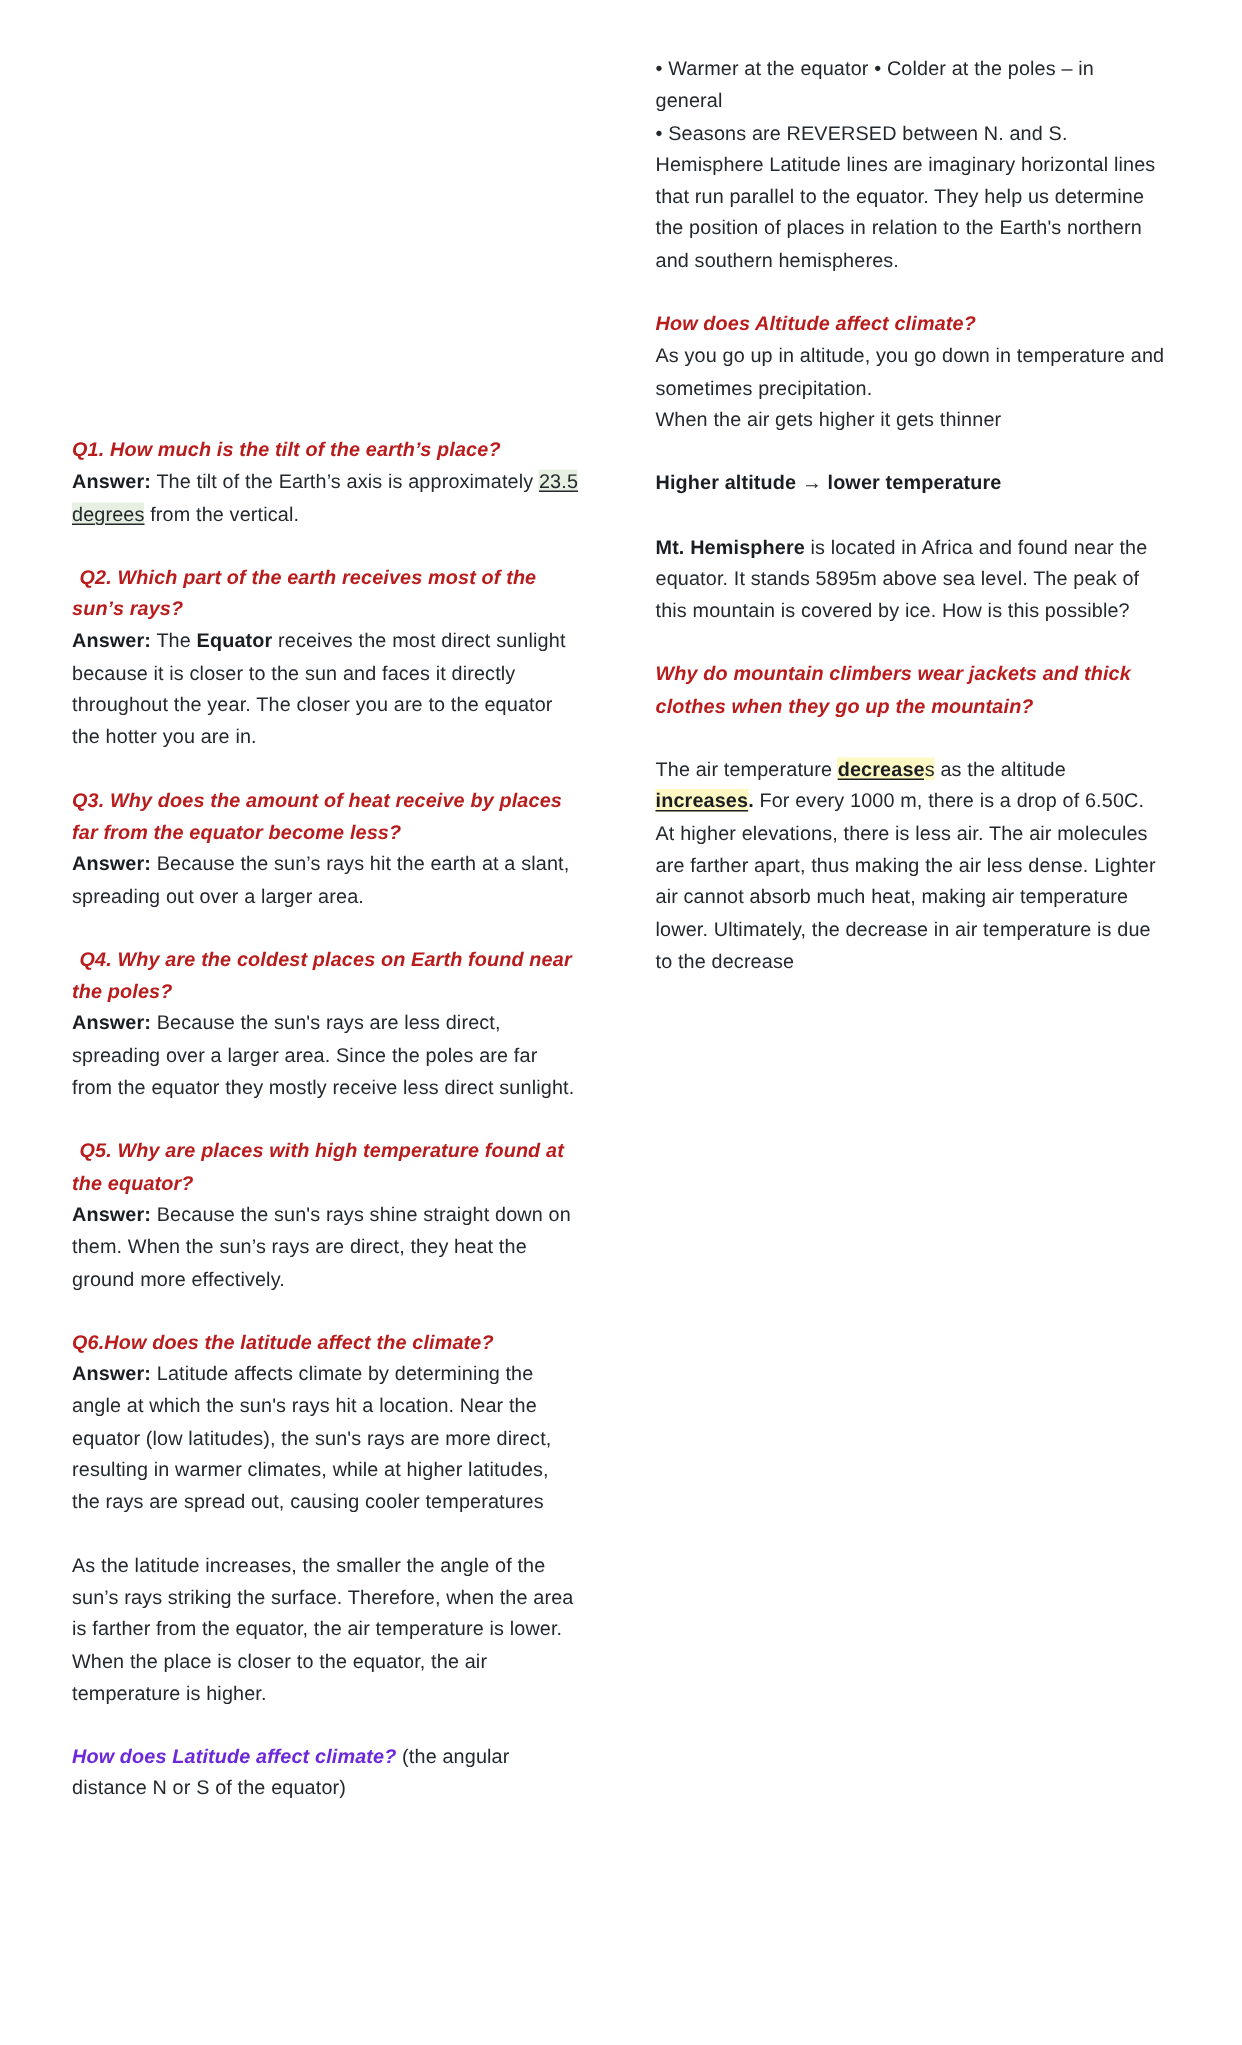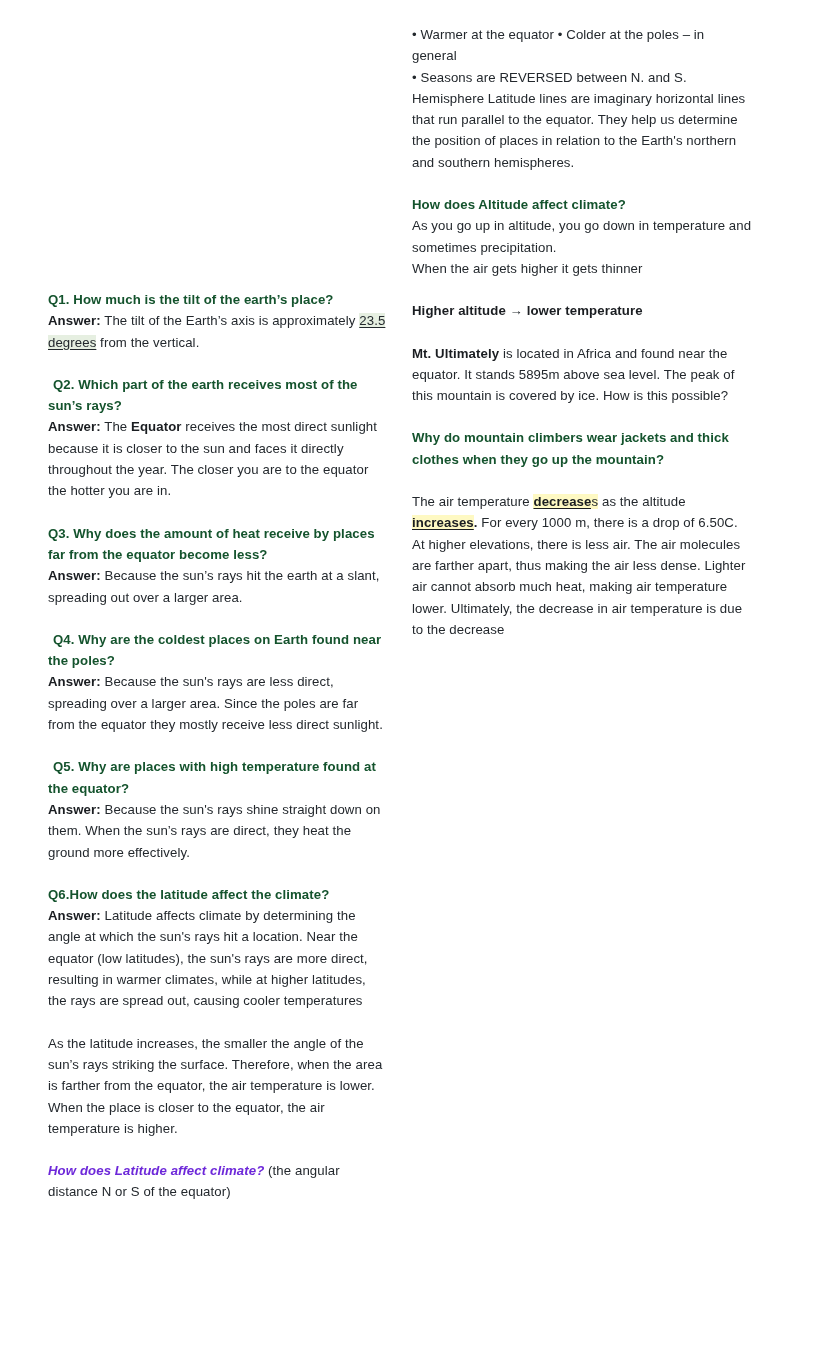--- a/index.html
+++ b/index.html
@@ -29,23 +29,23 @@
     position: absolute;
     top: 0;
     box-sizing: border-box;
   }
   .col-left {
     left: 48px;
     width: 340px;
     padding-top: 268px;
   }
   .col-right {
-    left: 412px;
+    left: 437px;
     width: 340px;
-    padding-top: 24px;
+    padding-top: 35px;
   }
 
   
   .block {
     margin: 0;
     font-size: 13.2px;
     line-height: 21.3px;
     color: #23282d;
     letter-spacing: 0.1px;
   }
@@ -55,21 +55,22 @@
   .heading {
     font-weight: bold;
     font-size: 13.2px;
     line-height: 21.3px;
     color: #1a1d21;
     margin: 0;
     letter-spacing: 0.1px;
   }
 
   .q {
-    color: #14532d;
+    color: #b91c1c;
+    font-style: italic;
     font-weight: bold;
     font-size: 13.2px;
     line-height: 21.3px;
     margin: 0;
     letter-spacing: 0.1px;
   }
   .q-indent { text-indent: 5px; }
 
   .q-inline {
     color: #6d28d9;
@@ -157,21 +158,21 @@
 
     <p class="block">As you go up in altitude, you go down in temperature and sometimes precipitation.</p>
     <p class="block">When the air gets higher it gets thinner</p>
 
     <div class="gap-m"></div>
 
     <p class="block"><span class="bold">Higher altitude </span><span class="arrow">→</span><span class="bold"> lower temperature</span></p>
 
     <div class="gap-m"></div>
 
-    <p class="block"><span class="bold">Mt. Ultimately</span><span> is located in Africa and found near the equator. It stands 5895m above sea level. The peak of this mountain is covered by ice. How is this possible?</span></p>
+    <p class="block"><span class="bold">Mt. Hemisphere</span><span> is located in Africa and found near the equator. It stands 5895m above sea level. The peak of this mountain is covered by ice. How is this possible?</span></p>
 
     <div class="gap-m"></div>
 
     <div class="q">Why do mountain climbers wear jackets and thick clothes when they go up the mountain?</div>
 
     <div class="gap-m"></div>
 
     <p class="block"><span>The air temperature </span><span class="u-bold hl">decrease</span><span class="hl">s</span><span> as the altitude </span><span class="u-bold hl">increases</span><span class="bold">.</span><span> For every 1000 m, there is a drop of 6.50C. At higher elevations, there is less air. The air molecules are farther apart, thus making the air less dense. Lighter air cannot absorb much heat, making air temperature lower. Ultimately, the decrease in air temperature is due to the decrease</span></p>
 
   </div>

